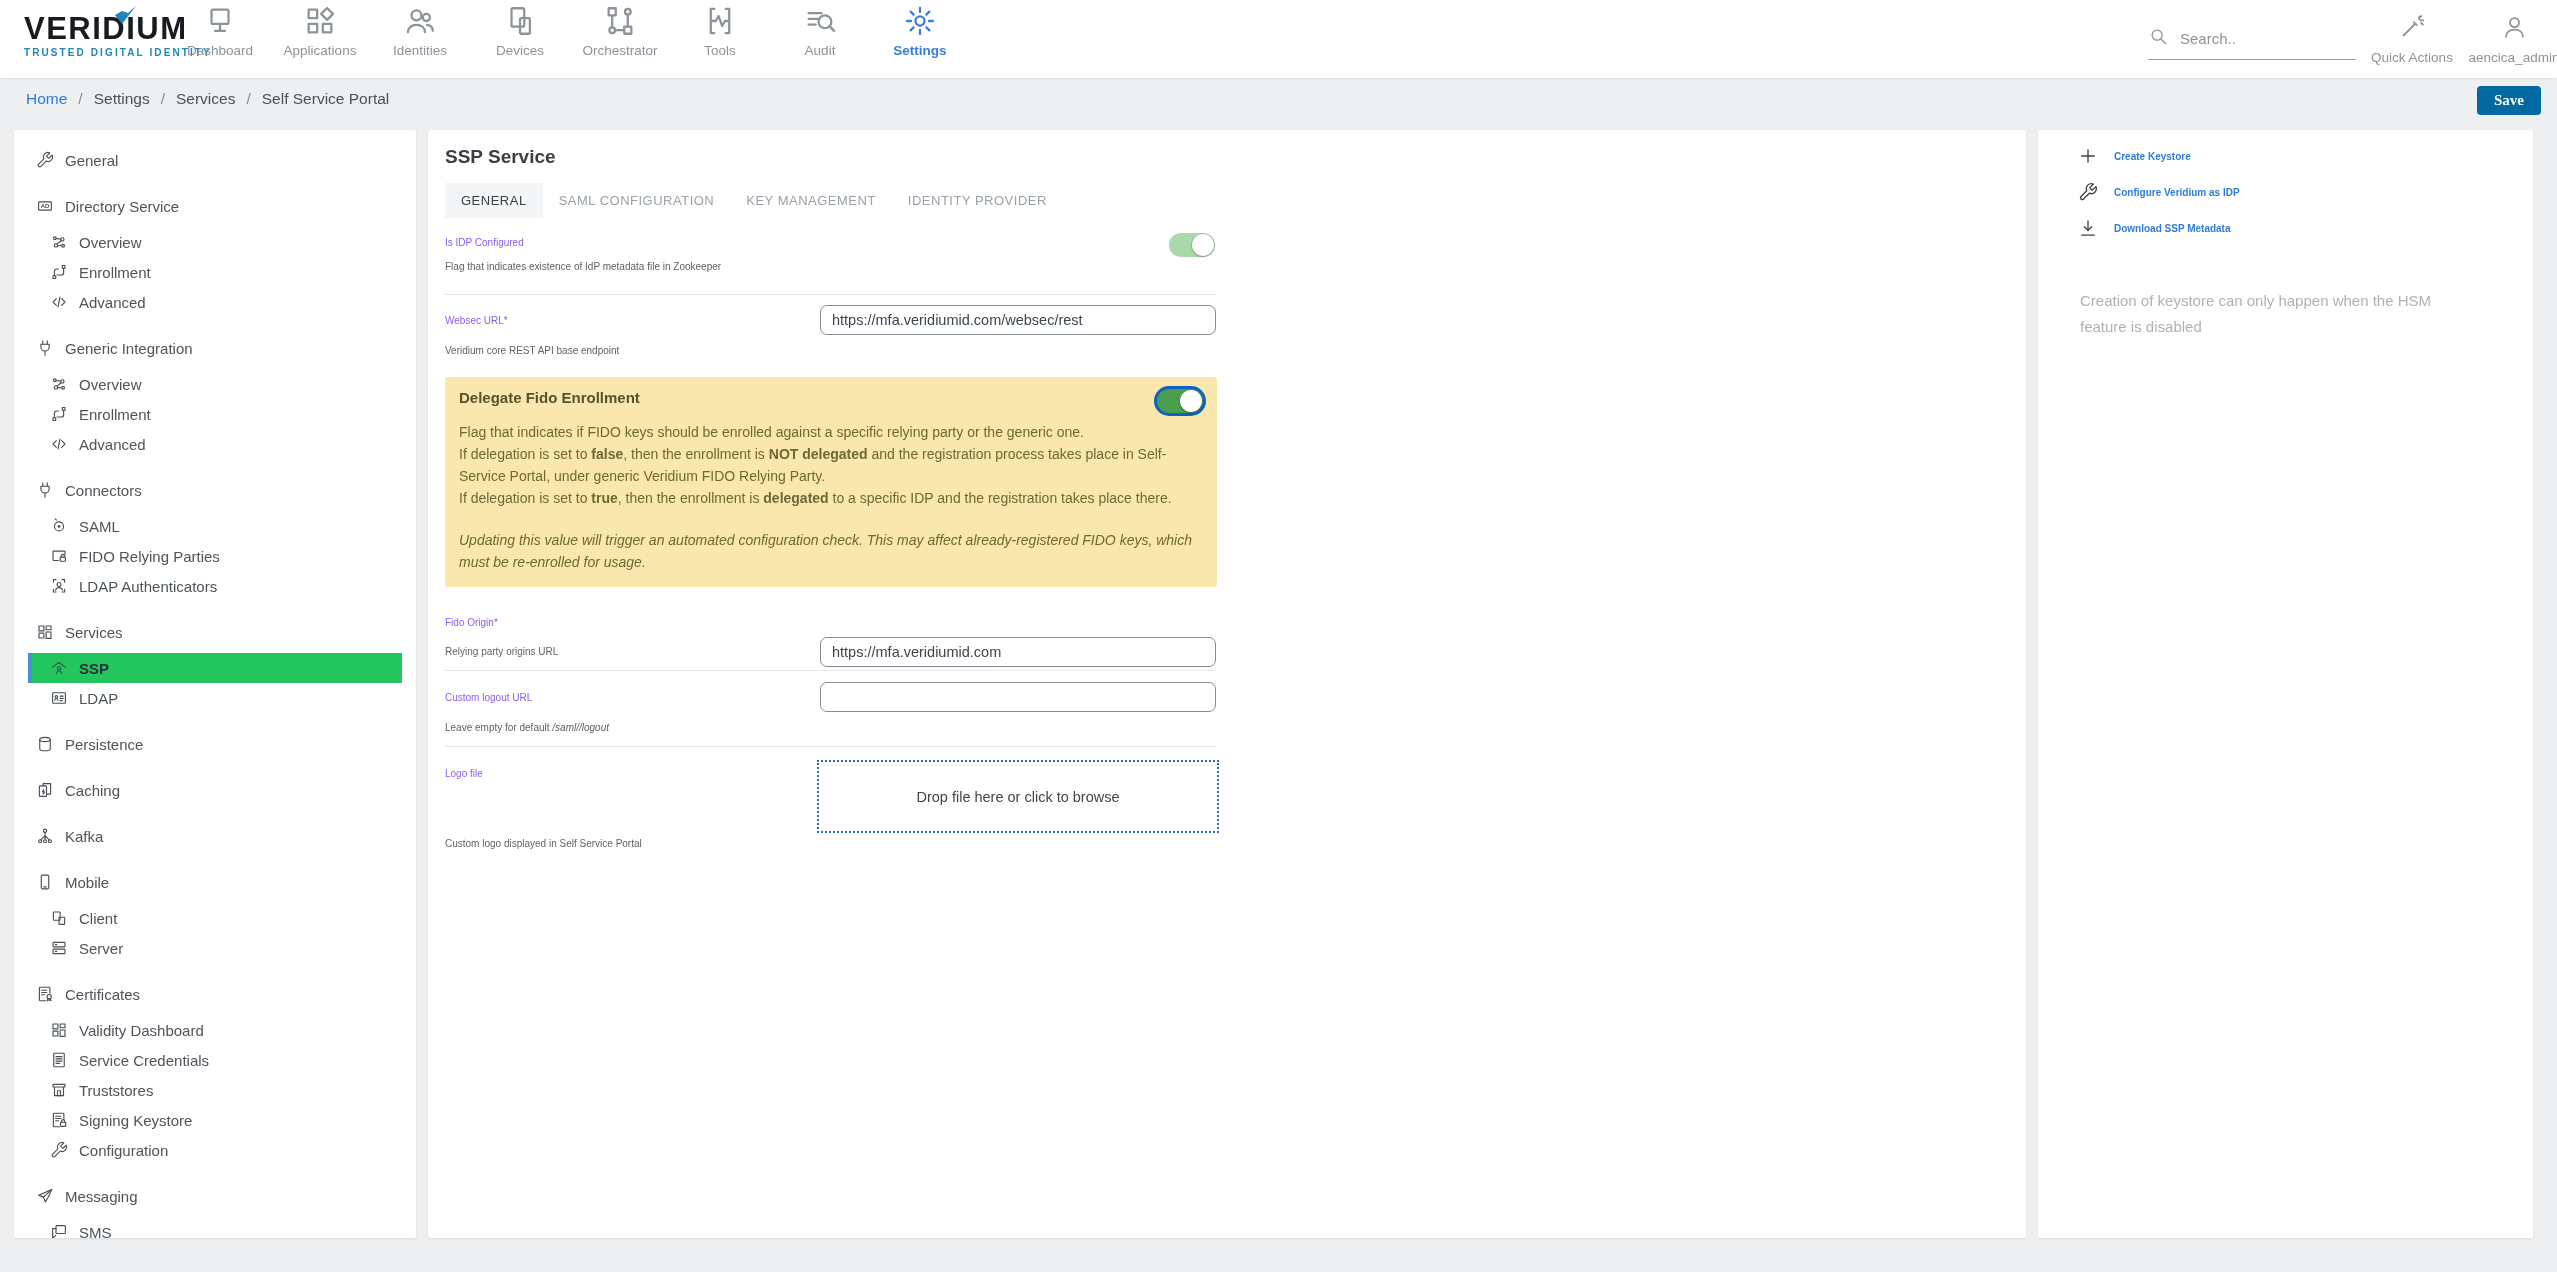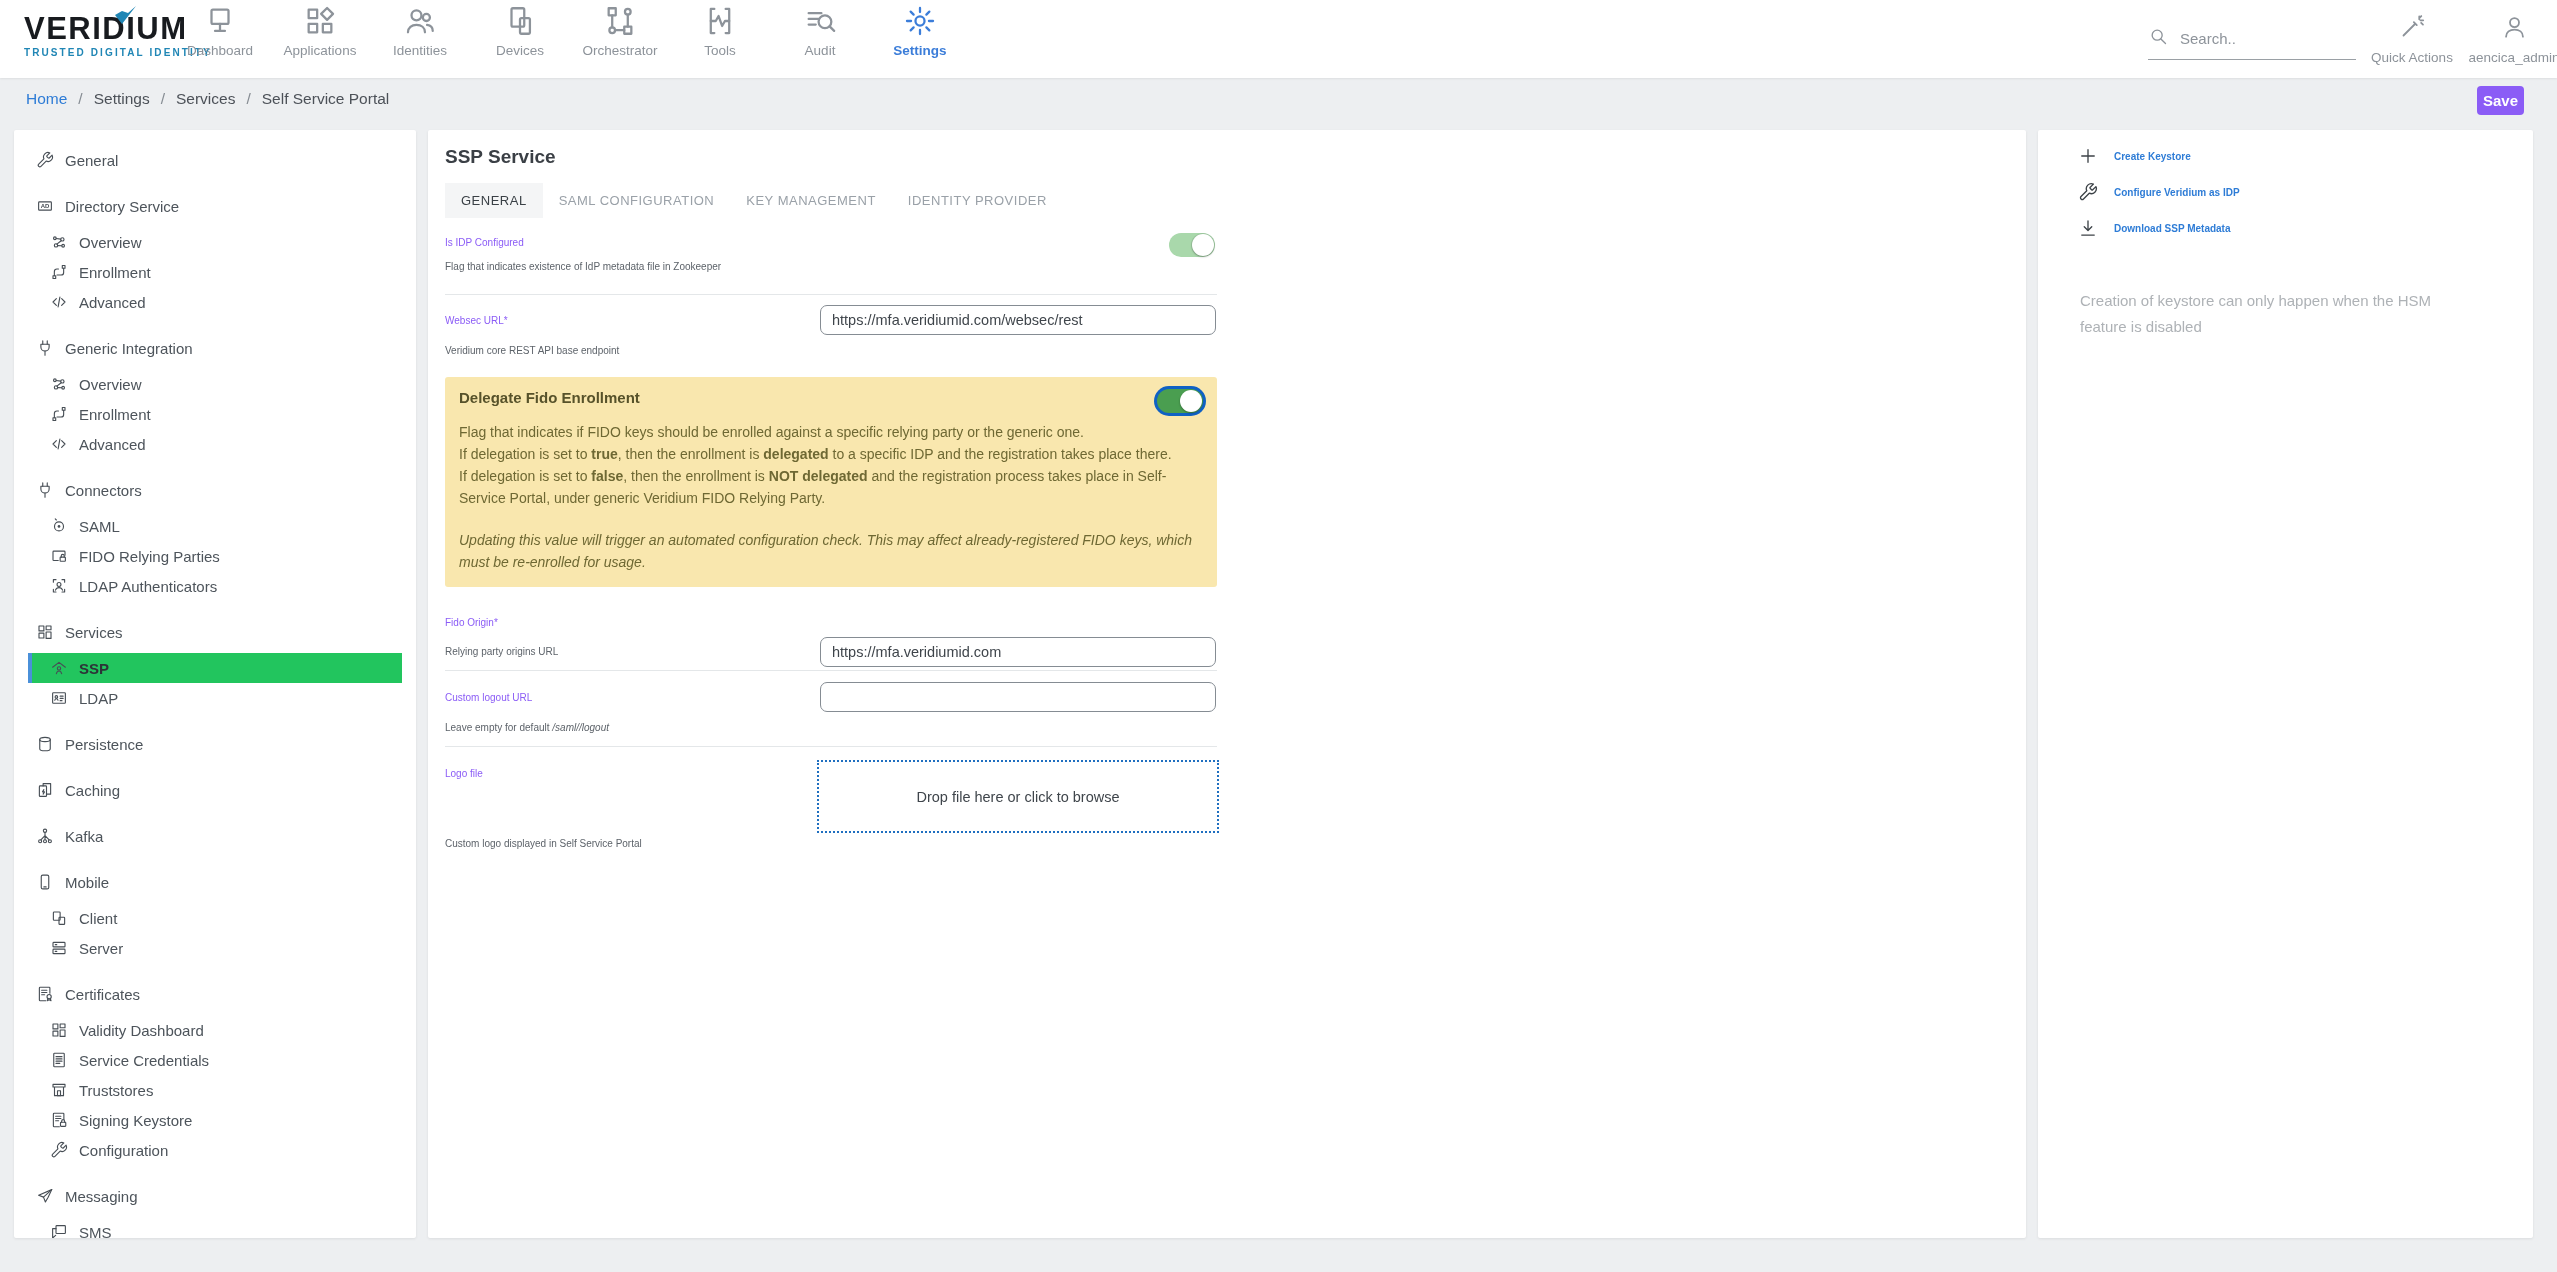--- a/index.html
+++ b/index.html
@@ -30,23 +30,23 @@
                color:#8d939a; cursor:pointer; }
   .topaction svg { width:27px; height:27px; }
   .topaction .ta-label { font-size:13.5px; }
   .ta-quick { left:2362px; width:100px; }
   .ta-user { left:2468px; width:92px; }
 
   
   .crumbs { position:absolute; left:26px; top:90px; display:flex; gap:11px; font-size:15.5px; color:#4c5158; }
   .crumb-link { color:#2e7cd6; cursor:pointer; }
   .crumb-sep { color:#868c93; }
-  .save-btn { position:absolute; left:2477px; top:86px; background:#8b5cf6; color:#fff; border:none;
-              font-size:15px; font-weight:700; padding:6px 6px; border-radius:4px; cursor:pointer;
-              font-family:Liberation Sans, sans-serif; }
+  .save-btn { position:absolute; left:2477px; top:86px; background:#0369a1; color:#fff; border:none;
+              font-size:15px; font-weight:700; padding:6px 17px; border-radius:4px; cursor:pointer;
+              font-family:Liberation Serif, serif; }
 
   
   .card { position:absolute; background:#fff; border-radius:2px; box-shadow:0 1px 3px rgba(0,0,0,.08); }
   .sidebar    { left:14px;   top:130px; width:402px;  height:1108px; overflow:hidden; }
   .main       { left:428px;  top:130px; width:1598px; height:1108px; }
   .rightpanel { left:2038px; top:130px; width:495px;  height:1108px; }
 
   
   .side-menu { padding:8px 14px 0 14px; }
   .side-item { display:flex; align-items:center; height:30px; font-size:15px; color:#4d545b;
@@ -547,22 +547,22 @@
 
     <div class="warn">
       <div class="warn-head">
         <div class="warn-label">Delegate Fido Enrollment</div>
         <div class="toggle ring">
           <div class="knob"></div>
         </div>
       </div>
       <div class="warn-lines" id="warn-lines">
           <div><span>Flag that indicates if FIDO keys should be enrolled against a specific relying party or the generic one.</span></div>
+          <div><span>If delegation is set to </span><span style="font-weight: 700;">false</span><span>, then the enrollment is </span><span style="font-weight: 700;">NOT delegated</span><span> and the registration process takes place in Self-Service Portal, under generic Veridium FIDO Relying Party.</span></div>
           <div><span>If delegation is set to </span><span style="font-weight: 700;">true</span><span>, then the enrollment is </span><span style="font-weight: 700;">delegated</span><span> to a specific IDP and the registration takes place there.</span></div>
-          <div><span>If delegation is set to </span><span style="font-weight: 700;">false</span><span>, then the enrollment is </span><span style="font-weight: 700;">NOT delegated</span><span> and the registration process takes place in Self-Service Portal, under generic Veridium FIDO Relying Party.</span></div>
         </div>
       <div class="warn-note"><span style="font-style: italic;">Updating this value will trigger an automated configuration check. This may affect already-registered FIDO keys, which must be re-enrolled for usage.</span></div>
     </div>
 
     <div class="field-label" style="left:17px; top:487px;">Fido Origin*</div>
     <input class="tinput" style="top: 475px; margin-top: 32px;" value="https://mfa.veridiumid.com">
     <div class="field-desc" style="left:17px; top:516px;">Relying party origins URL</div>
     <div class="divider" style="top:540px;"></div>
 
     <div class="field-label" style="left:17px; top:562px;">Custom logout URL</div>

